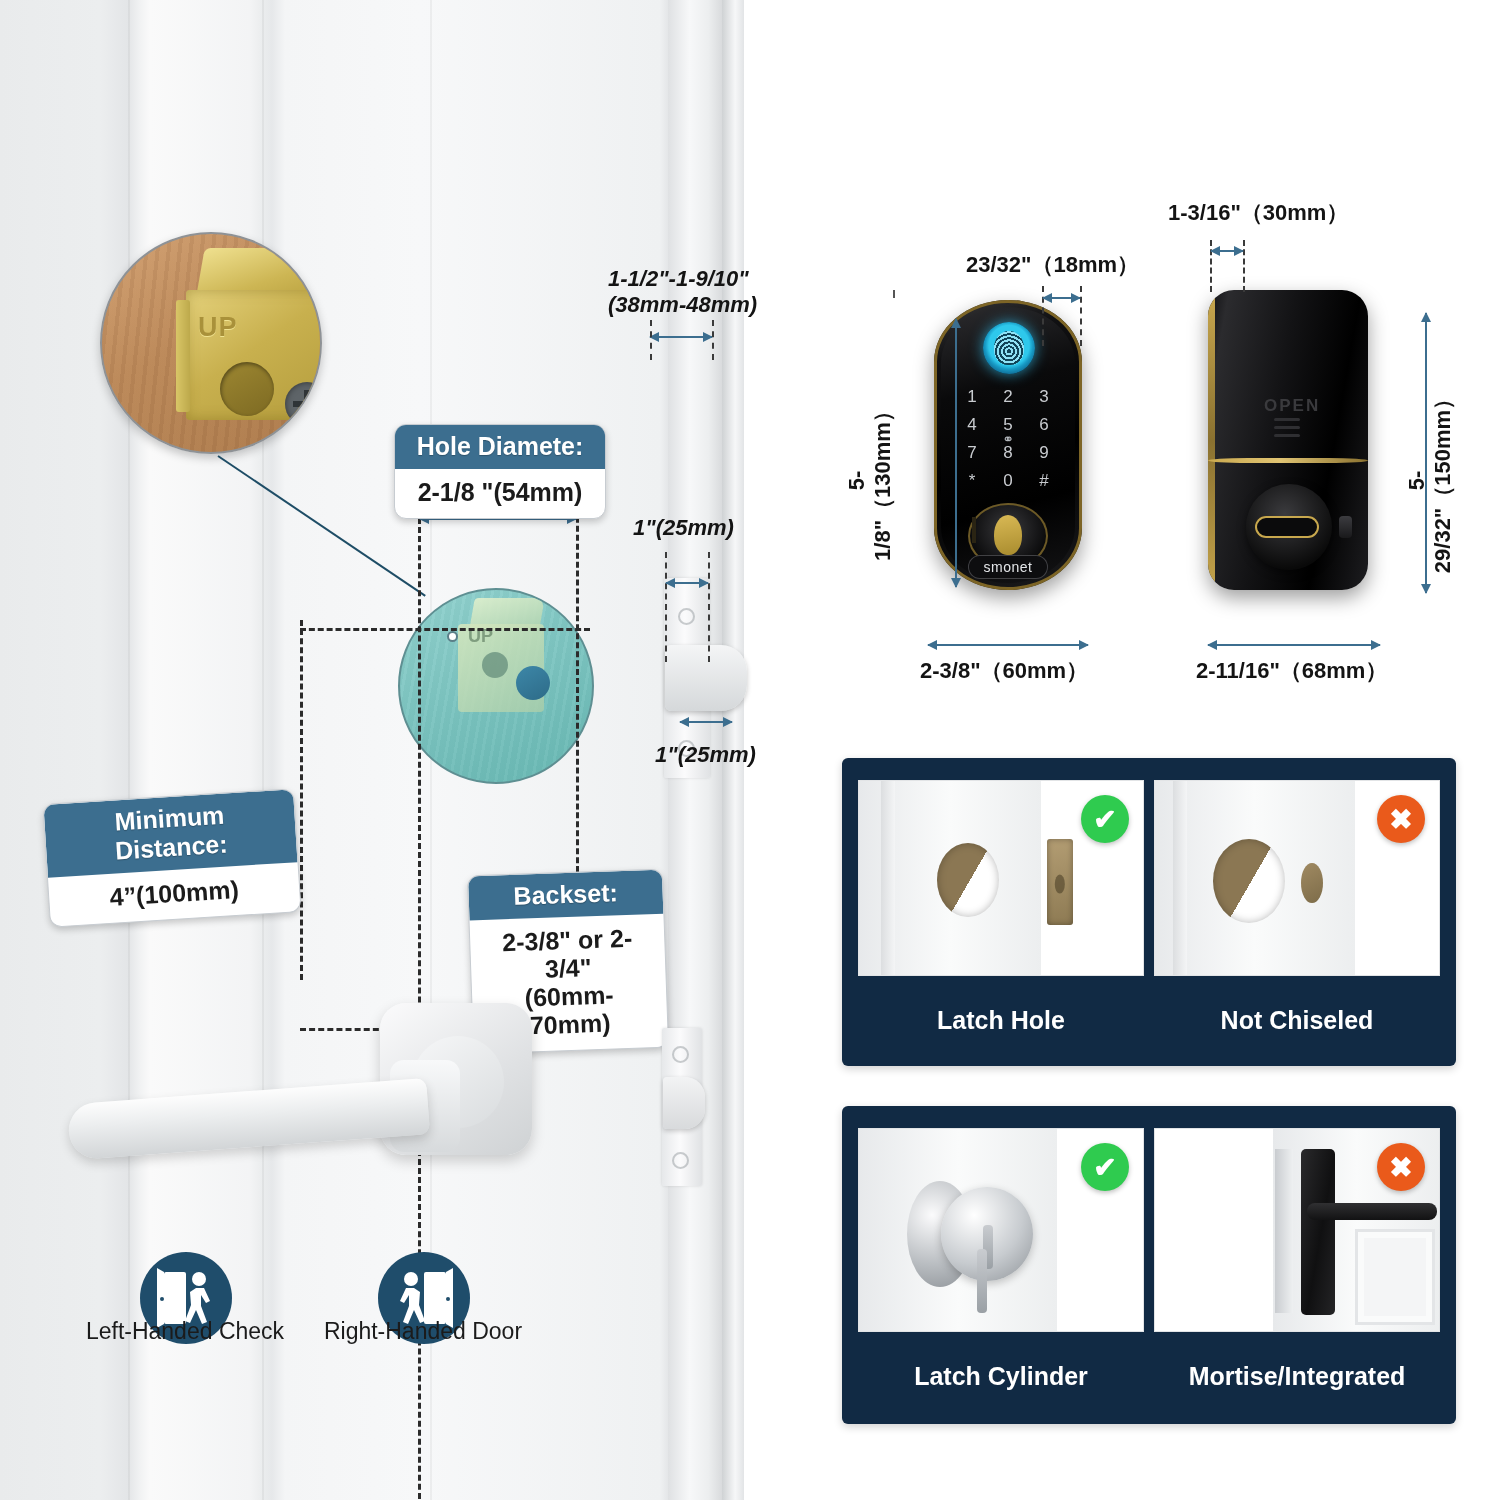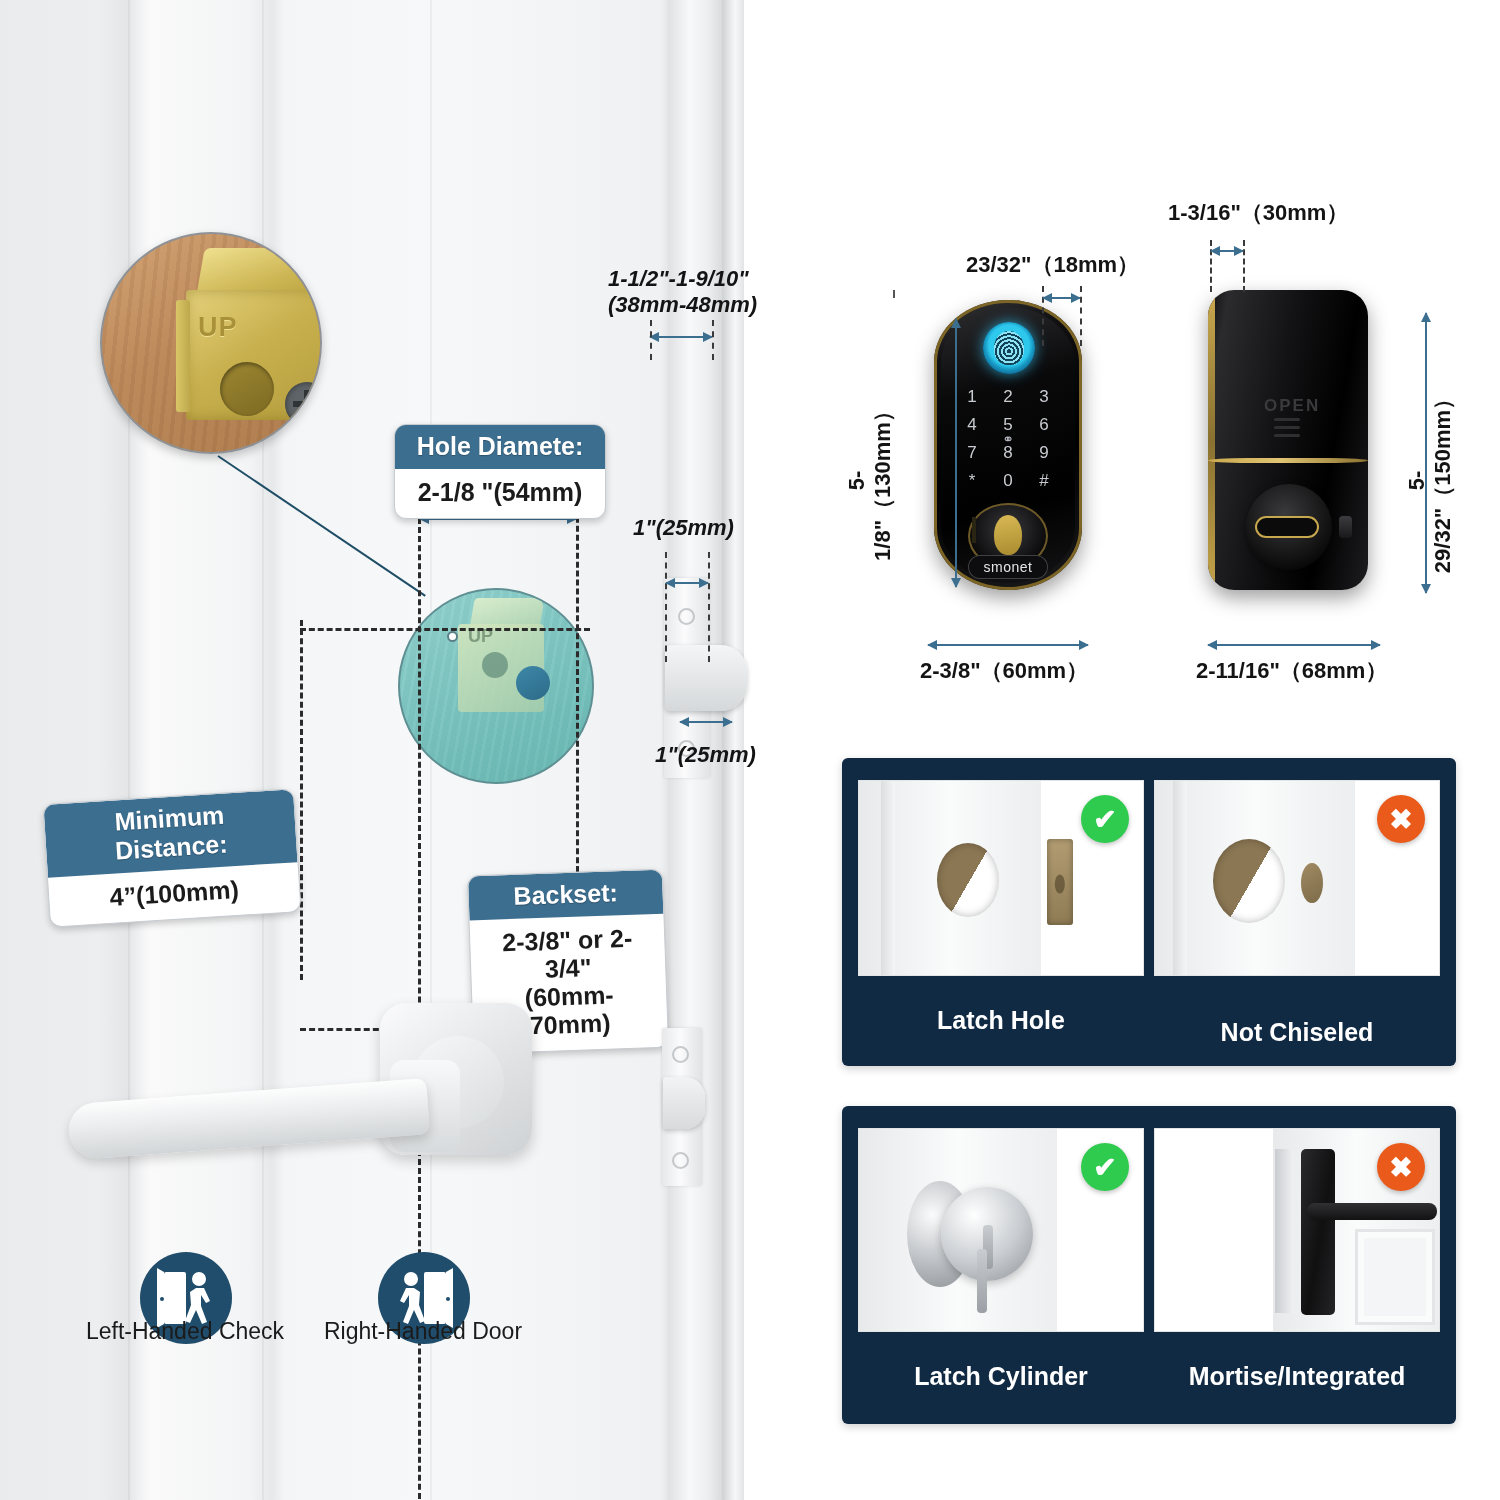--- a/index.html
+++ b/index.html
@@ -575,21 +575,21 @@
         <div class="pdoor" style="left:0; top:0; width:200px; height:196px;"></div>
         <div class="pedge" style="left:18px; top:0; width:14px; height:196px;"></div>
         <div class="pbore" style="left:58px; top:58px; width:72px; height:84px;"></div>
         <div class="pwhite" style="left:200px; top:0; width:86px; height:196px;"></div>
         <div class="psmall" style="left:146px; top:82px; width:22px; height:40px;"></div>
         <div class="badge no">✖</div>
       </div>
 
     </div>
     <div class="card-label" style="left:16px; top:248px; width:286px;">Latch Hole</div>
-    <div class="card-label" style="left:312px; top:248px; width:286px;margin-top:12px;">Not Chiseled</div>
+    <div class="card-label" style="left:312px; top:248px; width:286px;">Not Chiseled</div>
   </div>
 
   <div class="card" style="left:842px; top:1106px; width:614px; height:318px;">
     <div style="position:absolute; left:16px; top:22px; display:flex; gap:10px;">
 
       <div class="photo" style="width:286px; height:204px;">
         <div class="pdoor" style="left:0; top:0; width:198px; height:204px;"></div>
         <div class="pwhite" style="left:198px; top:0; width:88px; height:204px;"></div>
         <div class="knob-rose" style="left:48px; top:52px; width:66px; height:106px;"></div>
         <div class="knob-ball" style="left:82px; top:58px; width:92px; height:94px;"></div>

